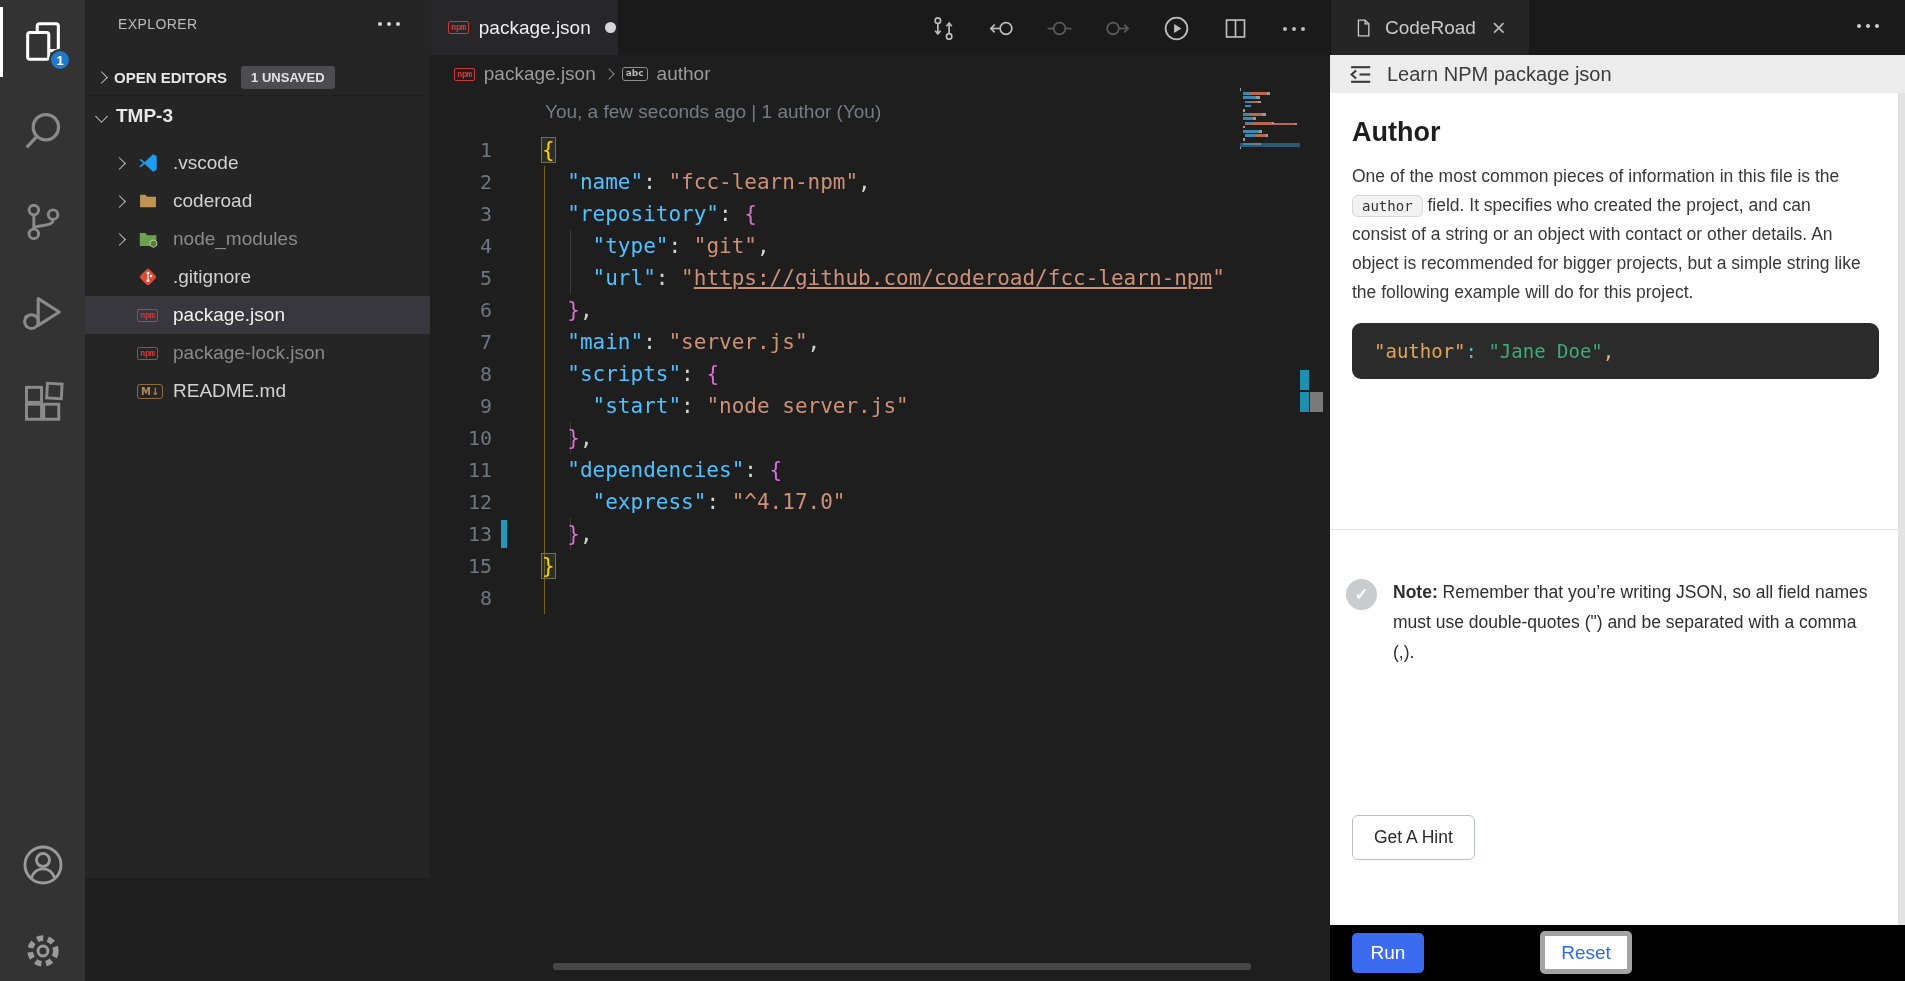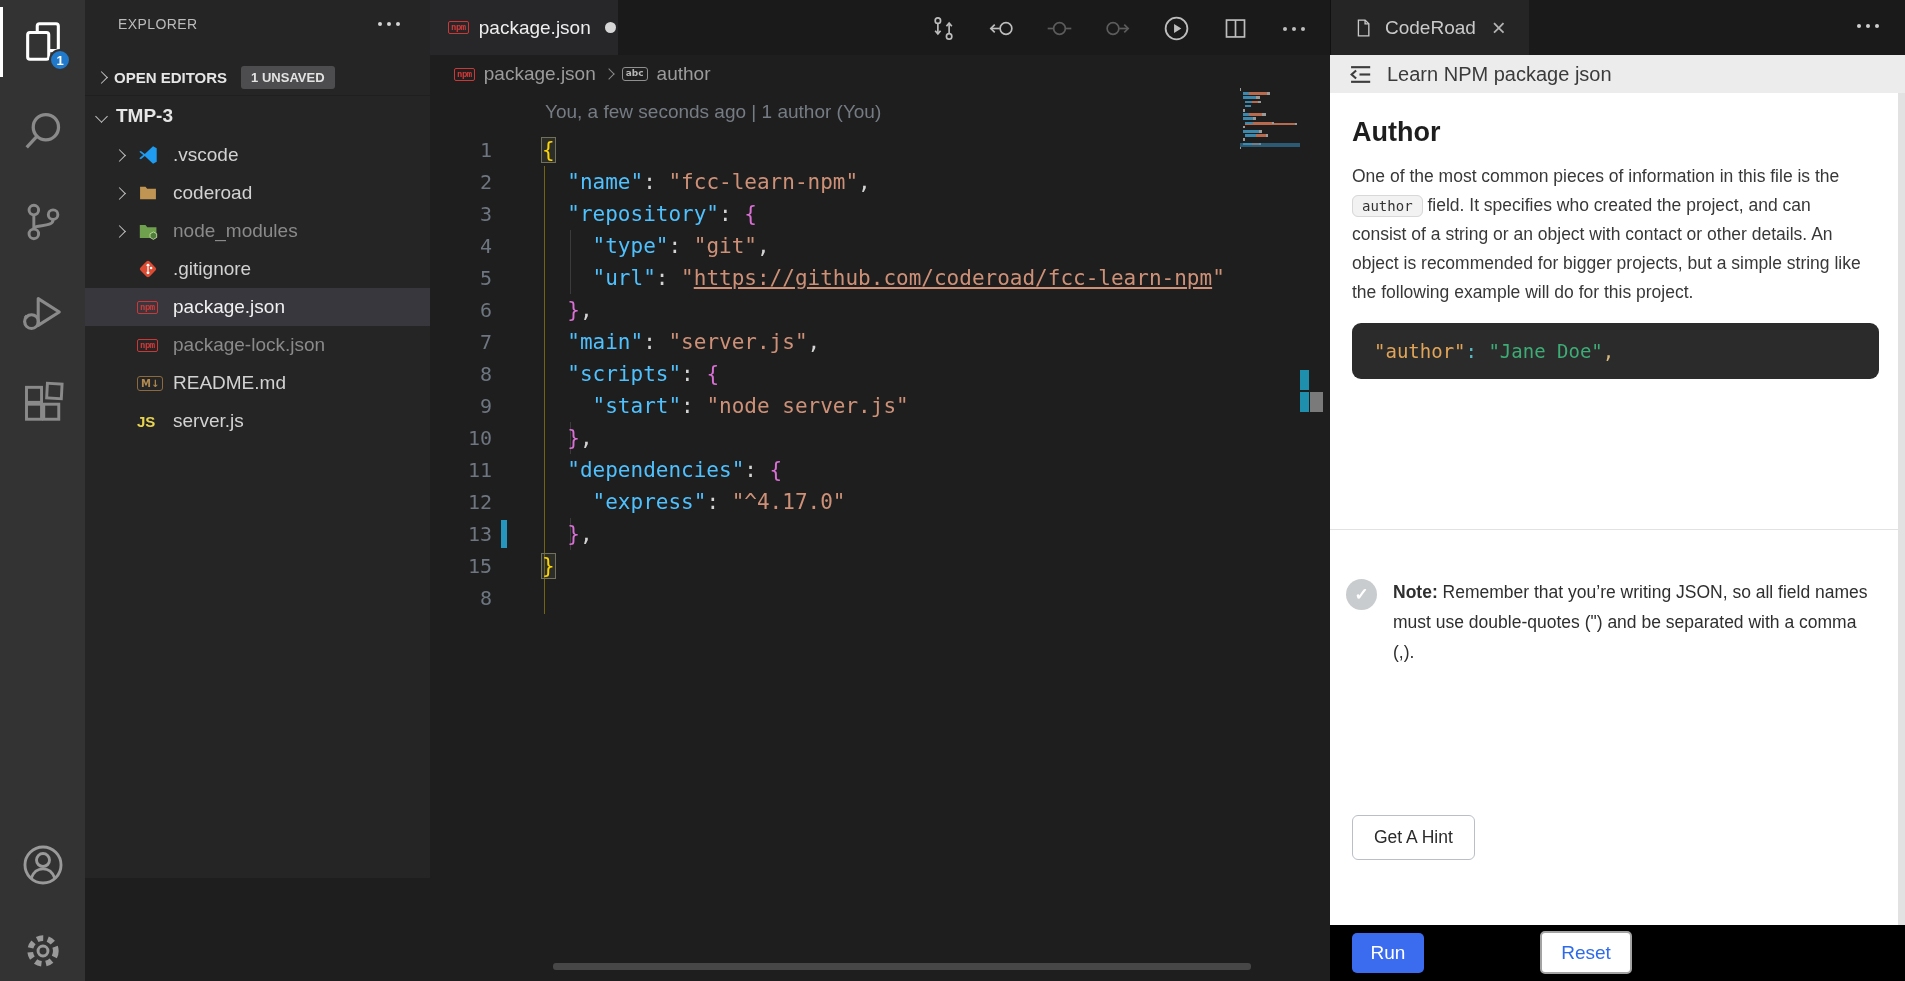--- a/index.html
+++ b/index.html
@@ -18,21 +18,21 @@
   .sb-title { position:absolute; top:16px; left:33px; font-size:14px; letter-spacing:.4px; color:#bbbbbb; }
   .sb-more { position:absolute; top:14px; right:28px; color:#d4d4d4; cursor:pointer; }
   .dots i { display:inline-block; width:4px; height:4px; border-radius:50%; background:currentColor; margin:0 2.5px; vertical-align:middle; }
   .sb-openeditors { position:absolute; top:60px; left:0; right:0; height:36px; display:flex; align-items:center; padding-left:12px; border-bottom:1px solid #1f1f20; }
   .sb-openeditors .lbl { font-weight:bold; font-size:15px; color:#e6e6e6; margin-left:8px; }
   .badge-unsaved { margin-left:14px; background:#4d4d4f; color:#e3e3e3; font-size:13px; font-weight:bold; padding:4px 10px; border-radius:3px; }
   .sb-root { position:absolute; top:98px; left:0; right:0; height:36px; display:flex; align-items:center; padding-left:12px; font-weight:bold; font-size:19px; color:#e6e6e6; cursor:pointer; }
   .sb-root .lbl { margin-left:10px; }
   .chev { width:9px; height:9px; border-right:1.7px solid #c2c2c2; border-bottom:1.7px solid #c2c2c2; display:inline-block; transform:rotate(-45deg); flex:none; }
   .chev.down { transform:rotate(45deg); }
-  .filetree { position:absolute; top:136px; left:0; right:0; }
+  .filetree { position:absolute; top:144px; left:0; right:0; }
   .tree-item { height:38px; display:flex; align-items:center; padding-left:30px; font-size:19px; color:#d2d2d2; cursor:pointer; }
   .tree-item.selected { background:#37373d; color:#f0f0f0; }
   .tree-item.dim .lbl { color:#8a8a8a; }
   .tree-item .chevbox { width:22px; flex:none; display:flex; }
   .tree-item .ico { width:30px; flex:none; display:flex; align-items:center; justify-content:flex-start; }
   .tree-item .lbl { margin-left:6px; white-space:nowrap; }
 
   .npmico { border:1.5px solid #cb3837; color:#cb3837; border-radius:2px; font:bold 9px "DejaVu Sans Mono",monospace; padding:1px 2px; line-height:1; letter-spacing:-0.5px; }
   .mdico { border:1.5px solid #8c6a3f; color:#b08a50; border-radius:3px; font:bold 10px "DejaVu Sans",sans-serif; padding:1px 3px; line-height:1.1; }
   .jsico { color:#e8d44d; font:bold 15px "Liberation Sans",sans-serif; }
@@ -94,21 +94,21 @@
   .chip { font:14px "DejaVu Sans Mono",monospace; background:#f2f2f2; border:1px solid #d8d8d8; border-radius:6px; padding:2px 9px; color:#333; white-space:nowrap; }
   .codeblock { margin:16px 26px 0 22px; width:527px; background:#2b2b2b; border-radius:9px; padding:17px 22px; font:19px "DejaVu Sans Mono",monospace; }
   .ck-key { color:#e2a558; } .ck-colon { color:#56b6c2; } .ck-str { color:#3dac76; } .ck-comma { color:#d7ba7d; } .ck-plain { color:#d4d4d4; }
   .divider { position:absolute; top:436px; left:0; right:0; height:1px; background:#e2e2e2; }
   .task { position:absolute; top:484px; left:16px; right:28px; display:flex; gap:16px; }
   .checkcircle { flex:none; width:31px; height:31px; border-radius:50%; background:#c9cccf; color:#fff; font-size:17px; font-weight:bold; display:flex; align-items:center; justify-content:center; margin-top:2px; }
   .task .ttext { font-size:17.5px; line-height:30px; color:#2f2f2f; }
   .hintbtn { position:absolute; top:722px; left:22px; background:#fff; border:1.5px solid #b9bfc6; border-radius:6px; padding:11px 21px; font-size:17.5px; color:#2b2b2b; cursor:pointer; font-family:"Liberation Sans",sans-serif; }
   .pfooter { position:absolute; bottom:0; left:0; right:0; height:56px; background:#000; }
   .runbtn { position:absolute; left:22px; top:8px; width:72px; height:40px; background:#3b6cf0; border:none; border-radius:5px; color:#fff; font-size:19px; cursor:pointer; font-family:"Liberation Sans",sans-serif; }
-  .resetbtn { position:absolute; left:210px; top:6px; width:92px; height:43px; background:#fff; border:2px solid #a3a3a3; border-radius:5px; color:#2e6bea; font-size:19px; cursor:pointer; font-family:"Liberation Sans",sans-serif; }
+  .resetbtn { position:absolute; left:210px; top:6px; width:92px; height:43px; background:#fff; border:5px solid #a3a3a3; border-radius:5px; color:#2e6bea; font-size:19px; cursor:pointer; font-family:"Liberation Sans",sans-serif; }
 </style>
 </head>
 <body>
 
 <div class="activitybar">
   <div class="ab-item active" style="top:5px">
     <svg width="46" height="46" viewBox="0 0 24 24" fill="none" stroke="#ffffff" stroke-width="1.6">
       <rect x="9" y="2.5" width="11" height="14" rx="1.2"></rect>
       <rect x="4" y="7" width="11" height="14" rx="1.2" fill="#333333"></rect>
     </svg>
@@ -243,27 +243,20 @@
           <span class="npmico">npm</span>
         </span>
         <span class="lbl">package-lock.json</span>
       </div>
       <div class="tree-item">
         <span class="chevbox"></span>
         <span class="ico">
           <span class="mdico">M↓</span>
         </span>
         <span class="lbl">README.md</span>
-      </div>
-      <div class="tree-item">
-        <span class="chevbox"></span>
-        <span class="ico">
-          <span class="jsico">JS</span>
-        </span>
-        <span class="lbl">server.js</span>
       </div>
     </div>
 </div>
 
 <div class="editor">
   <div class="tabbar">
     <div class="tab">
       <span class="npmico">npm</span>
       <span class="title">package.json</span>
       <span class="mod-dot"></span>

